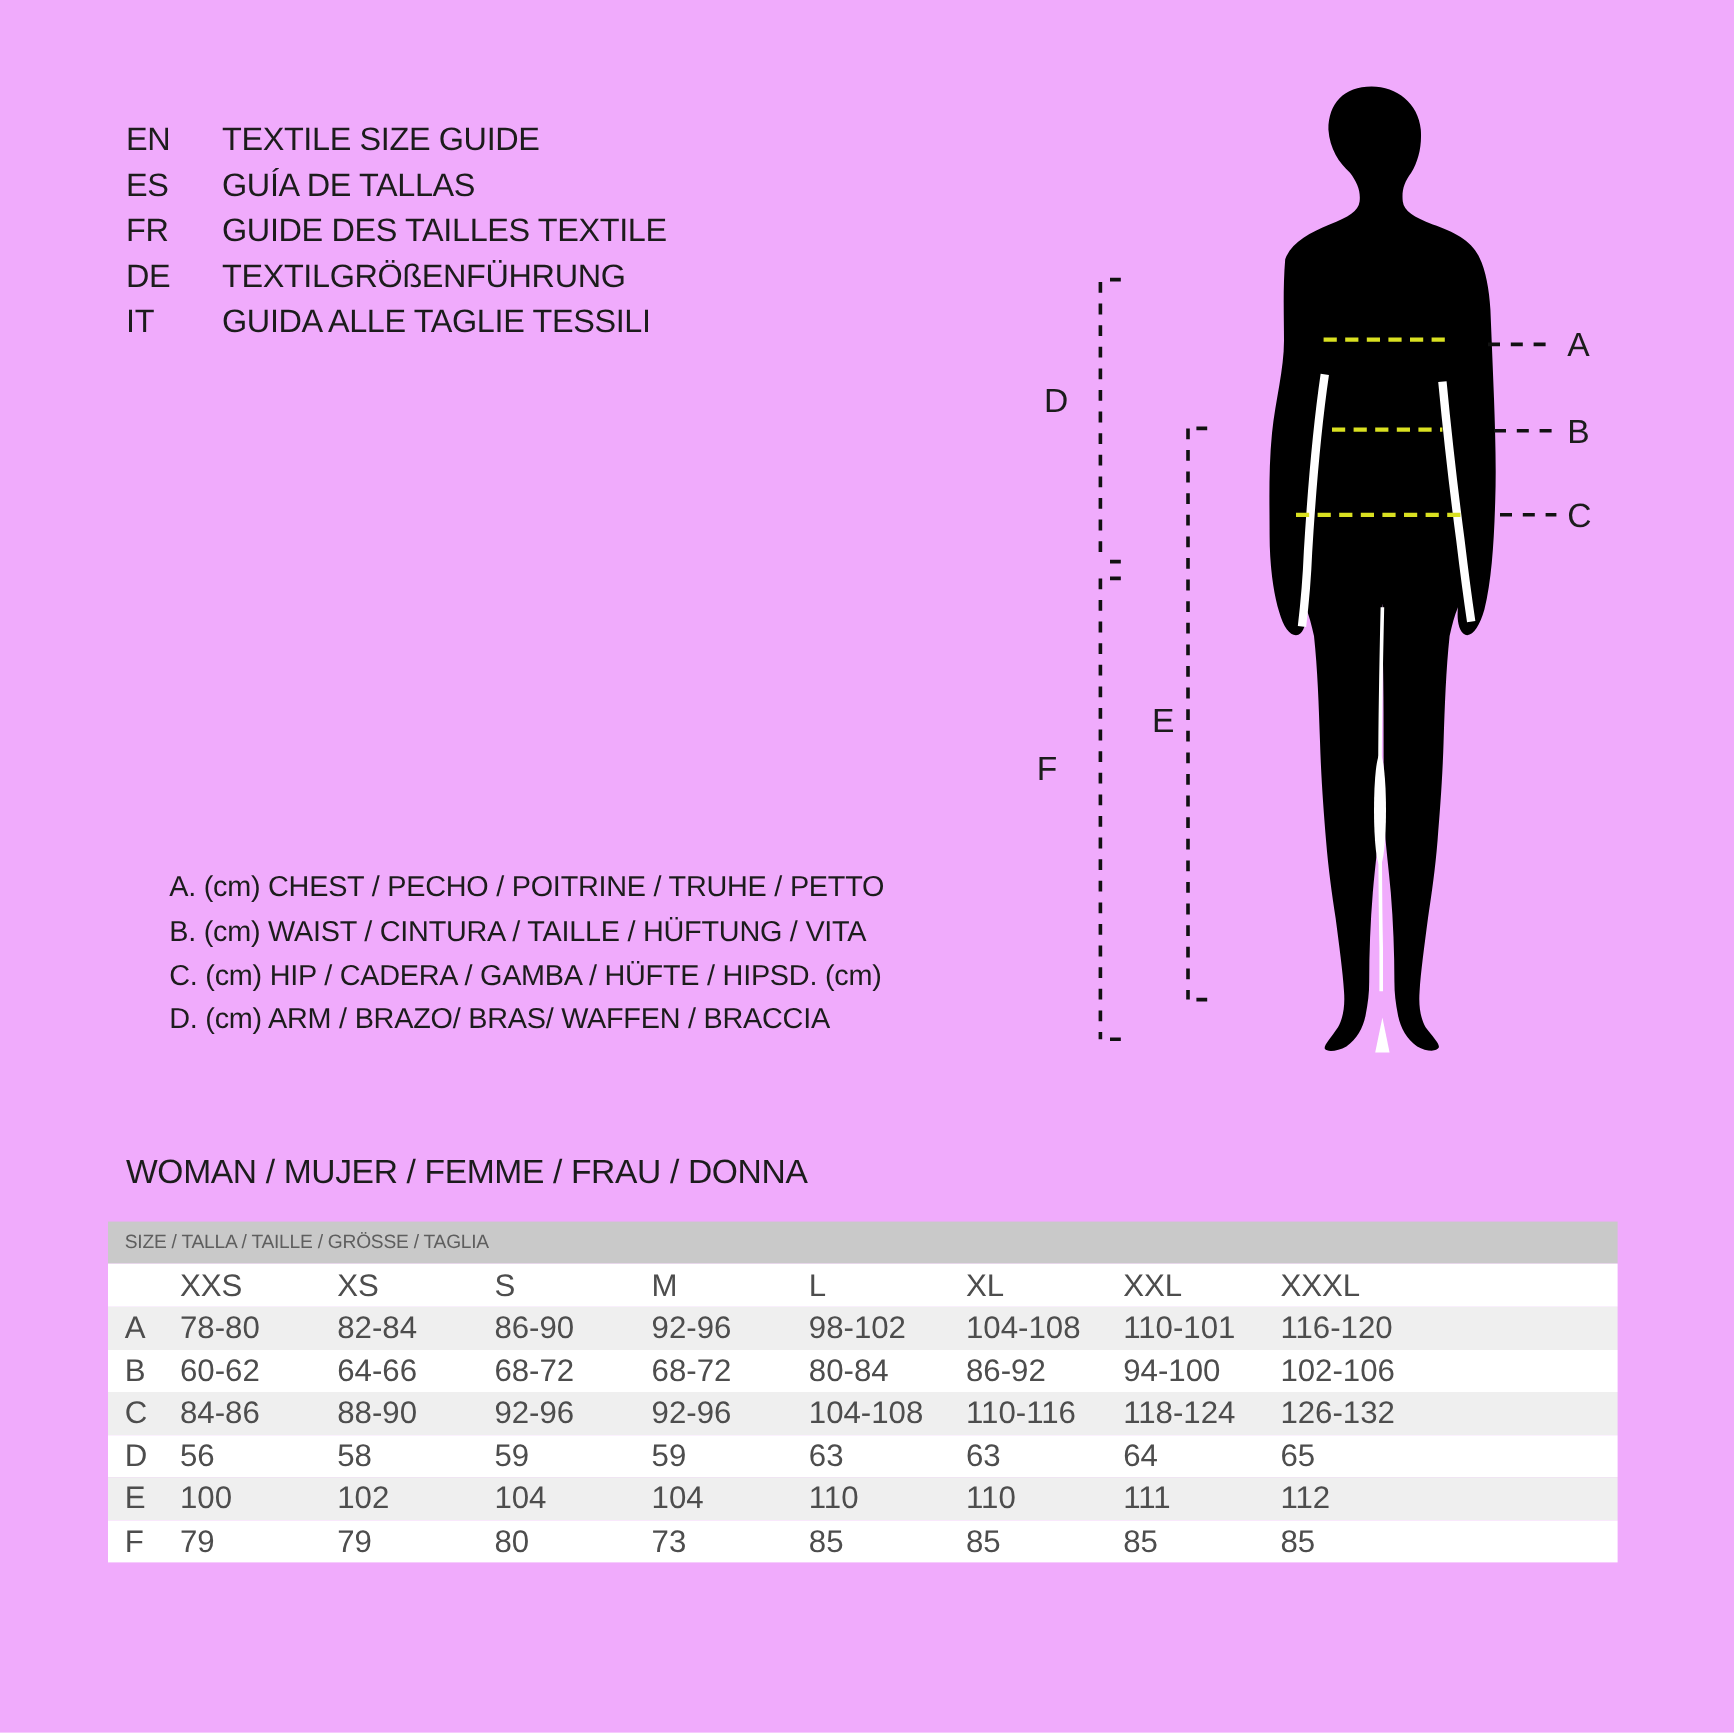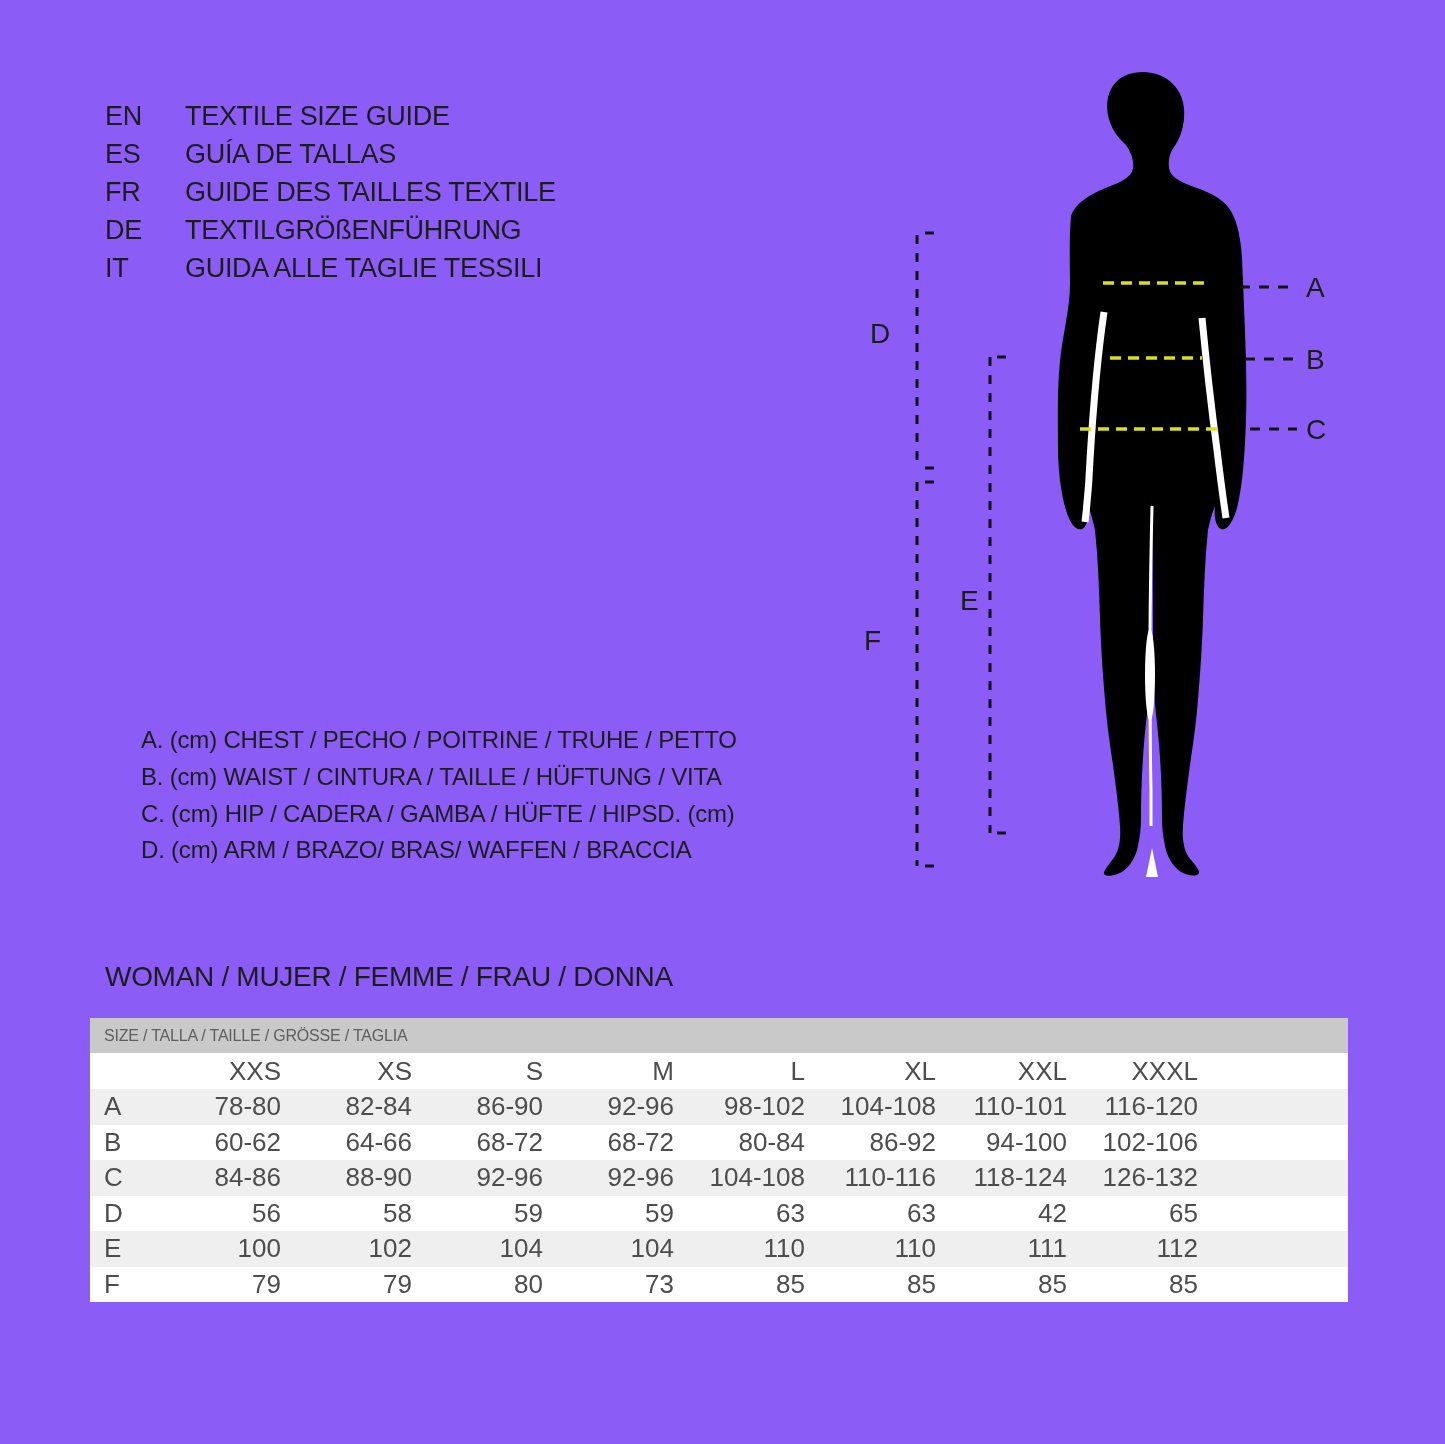--- a/index.html
+++ b/index.html
@@ -1,19 +1,19 @@
 <!DOCTYPE html>
 <html><head>
 <meta charset="utf-8">
 <style>
   html,body{margin:0;padding:0;background:#ffffff;}
   .canvas{
     position:relative;
     width:1445px;height:1444px;
-    background:#8b5cf6;
+    background:#f0abfc;
     font-family:"Liberation Sans","DejaVu Sans",sans-serif;
     overflow:hidden;
   }
   
   .lang-block{
     position:absolute;left:105px;top:97px;
     display:grid;grid-template-columns:80px auto;
     font-size:27px;line-height:38px;color:#1c1c1c;
     letter-spacing:-0.3px;white-space:nowrap;
   }
@@ -47,21 +47,21 @@
   }
   .t-grid-row{
     display:grid;
     grid-template-columns:60px repeat(8,131px) 1fr;
     align-items:center;
   }
   .t-sizes{height:36px;background:#ffffff;}
   .t-rows .t-grid-row{height:35.5px;}
   .t-rows .t-grid-row:nth-child(odd){background:#efefef;}
   .t-rows .t-grid-row:nth-child(even){background:#ffffff;}
-  .t-cell{text-align:right;}
+  .t-cell{text-align:left;}
   .t-rowlabel{text-align:left;padding-left:14px;}
 </style>
 </head>
 <body>
 
 <div class="canvas">
 
   <div class="lang-block">
     <span>EN</span>
     <span>TEXTILE SIZE GUIDE</span>
@@ -226,21 +226,21 @@
           <span></span>
         </div>
         <div class="t-grid-row">
           <span class="t-rowlabel">D</span>
           <span class="t-cell">56</span>
           <span class="t-cell">58</span>
           <span class="t-cell">59</span>
           <span class="t-cell">59</span>
           <span class="t-cell">63</span>
           <span class="t-cell">63</span>
-          <span class="t-cell">42</span>
+          <span class="t-cell">64</span>
           <span class="t-cell">65</span>
           <span></span>
         </div>
         <div class="t-grid-row">
           <span class="t-rowlabel">E</span>
           <span class="t-cell">100</span>
           <span class="t-cell">102</span>
           <span class="t-cell">104</span>
           <span class="t-cell">104</span>
           <span class="t-cell">110</span>

